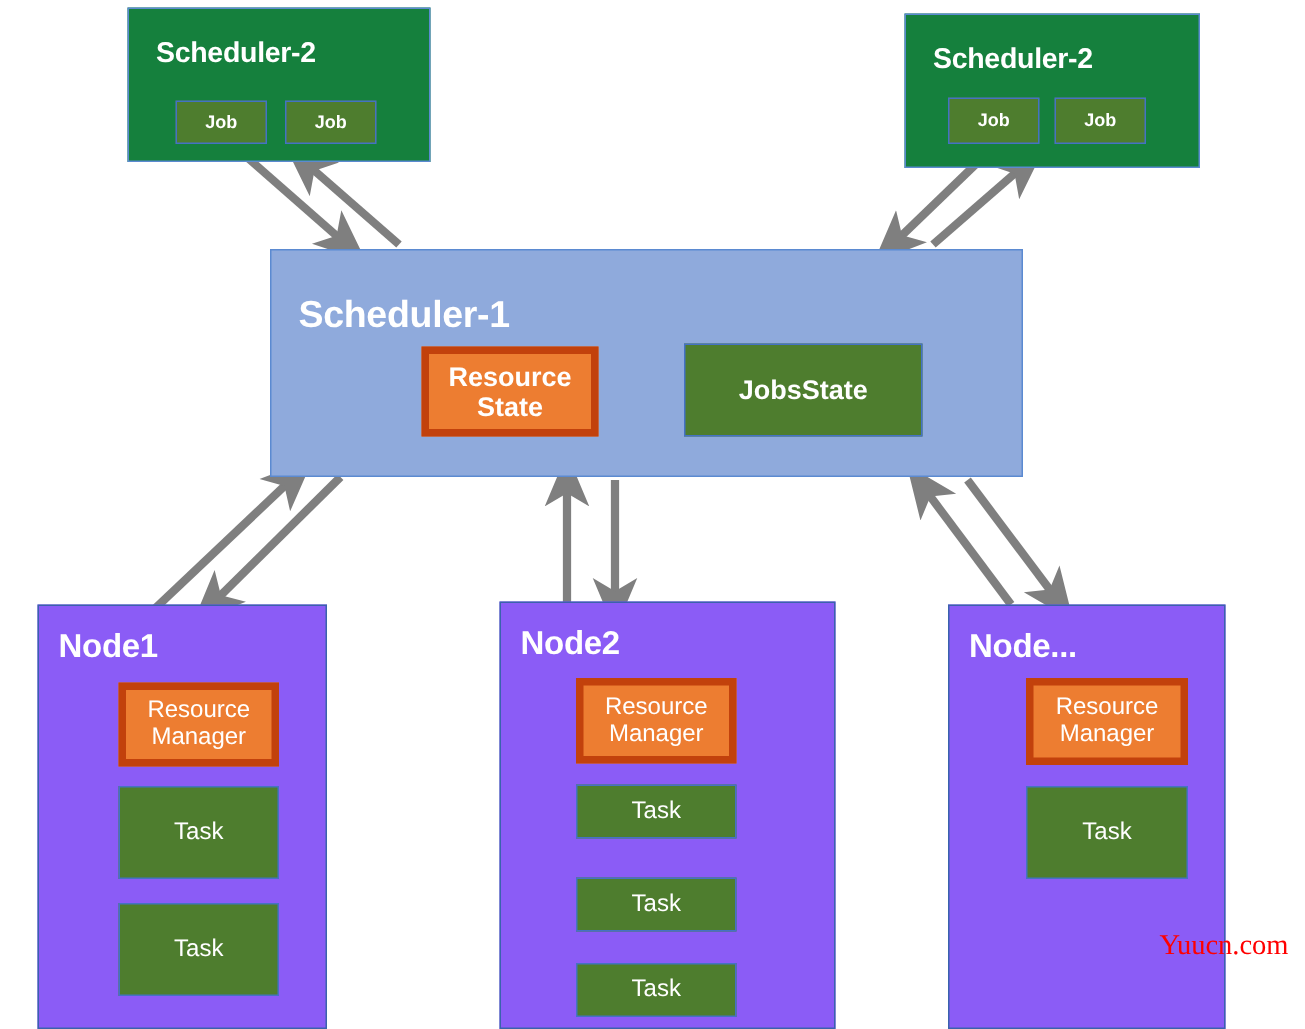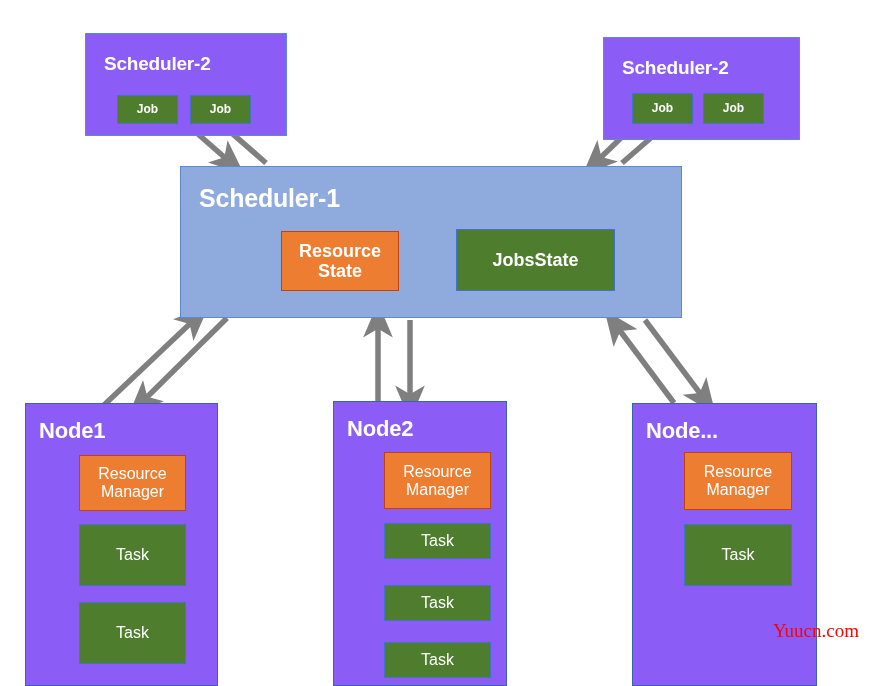--- a/index.html
+++ b/index.html
@@ -22,55 +22,54 @@
     width: 870px; height: 686px;
     pointer-events: none;
   }
 
   
   .box {
     position: absolute;
     border: 1px solid #5B8AD1;
   }
   .scheduler2 {
-    background: #8b5cf6;
-    margin-top: 28px;
+    background: #15803d;
   }
   .scheduler1 {
     background: #8FAADC;
   }
   .node {
     background: #8b5cf6;
     border: 1px solid #3A62AD;
   }
 
   
   .box-title {
     position: absolute;
     color: #ffffff;
     font-weight: bold;
     white-space: nowrap;
     letter-spacing: -0.2px;
   }
   .title-s2 { font-size: 19px; left: 18px; top: 19px; }
-  .title-s1 { font-size: 25px; left: 18px; top: 17px; }
+  .title-s1 { font-size: 25px; left: 18px; top: 29px; }
   .title-node { font-size: 22px; left: 13px; top: 14px; }
 
   
   .chip {
     position: absolute;
     display: flex;
     align-items: center;
     justify-content: center;
     text-align: center;
     color: #ffffff;
     line-height: 1.12;
   }
   .chip-green { background: #4E7D2E; border: 1px solid #4472C4; }
-  .chip-orange { background: #ED7D31; border: 1px solid #c2410c; }
+  .chip-orange { background: #ED7D31; border: 5px solid #c2410c; }
 
   .job { font-size: 12px; font-weight: bold; }
   .state { font-size: 18px; font-weight: bold; }
   .rm { font-size: 16px; }
   .task { font-size: 16px; }
 
   
   .watermark {
     position: absolute;
     color: #FF0000;
@@ -148,21 +147,21 @@
 
     <div class="chip chip-orange rm" style="left:53px; top:51px; width:107px; height:56px; flex-direction:column;">
       <span>Resource</span>
       <span>Manager</span>
     </div>
 
     <div class="chip chip-green task" style="left:53px; top:120px; width:107px; height:62px;">Task</div>
     <div class="chip chip-green task" style="left:53px; top:198px; width:107px; height:62px;">Task</div>
   </div>
 
-  <div class="box node" style="left:333px; top:401px; width:174px; height:285px;">
+  <div class="box node" style="left:333px; top:401px; width:224px; height:285px;">
     <div class="box-title title-node">Node2</div>
 
     <div class="chip chip-orange rm" style="left:50px; top:50px; width:107px; height:57px; flex-direction:column;">
       <span>Resource</span>
       <span>Manager</span>
     </div>
 
     <div class="chip chip-green task" style="left:50px; top:121px; width:107px; height:36px;">Task</div>
     <div class="chip chip-green task" style="left:50px; top:183px; width:107px; height:36px;">Task</div>
     <div class="chip chip-green task" style="left:50px; top:240px; width:107px; height:36px;">Task</div>

